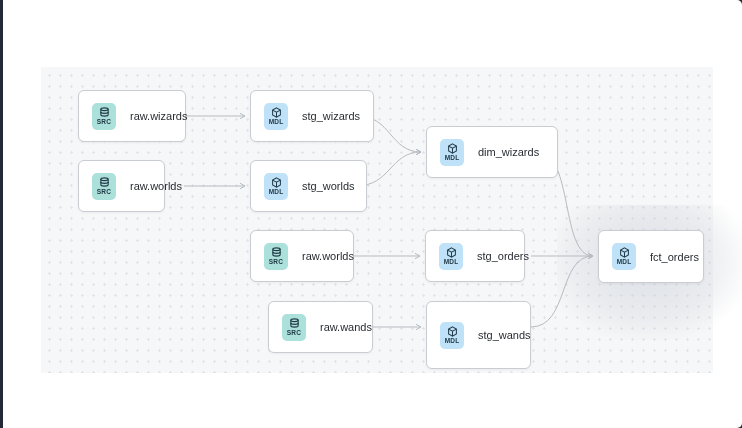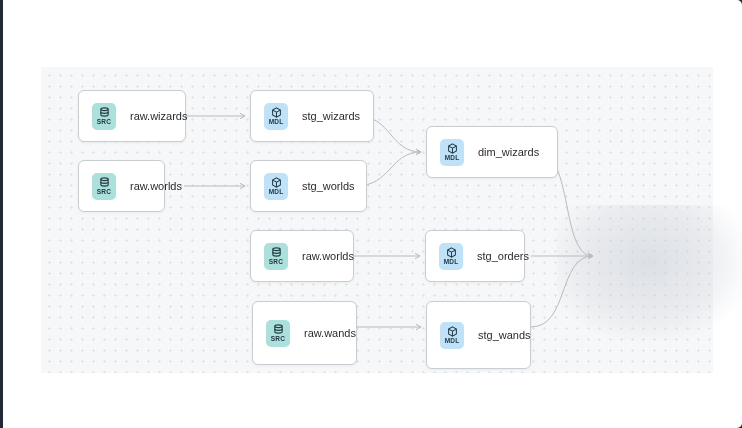--- a/index.html
+++ b/index.html
@@ -133,21 +133,21 @@
               <ellipse cx="12" cy="5" rx="8" ry="3"></ellipse>
               <path d="M4 5v6c0 1.7 3.6 3 8 3s8-1.3 8-3V5"></path>
               <path d="M4 11v6c0 1.7 3.6 3 8 3s8-1.3 8-3v-6"></path>
             </svg>
         </span>
         <span class="badge-label">SRC</span>
       </div>
       <span class="node-label">raw.worlds</span>
     </div>
 
-    <div class="node" style="left:211px;top:234px;width:105px;height:64px">
+    <div class="node" style="left:227px;top:234px;width:105px;height:52px">
       <div class="badge badge-src">
         <span>
           <svg width="11" height="11" viewBox="0 0 24 24" fill="none" stroke="#223a47" stroke-width="2.4">
               <ellipse cx="12" cy="5" rx="8" ry="3"></ellipse>
               <path d="M4 5v6c0 1.7 3.6 3 8 3s8-1.3 8-3V5"></path>
               <path d="M4 11v6c0 1.7 3.6 3 8 3s8-1.3 8-3v-6"></path>
             </svg>
         </span>
         <span class="badge-label">SRC</span>
       </div>
@@ -189,15 +189,28 @@
               <path d="M12 2l8.5 4.8v10.4L12 22l-8.5-4.8V6.8L12 2z"></path>
               <path d="M3.5 6.8L12 11.5l8.5-4.7"></path>
               <path d="M12 11.5V22"></path>
             </svg>
         </span>
         <span class="badge-label">MDL</span>
       </div>
       <span class="node-label">stg_wands</span>
     </div>
 
+    <div class="node" style="left:557px;top:163px;width:106px;height:53px">
+      <div class="badge badge-mdl">
+        <span>
+          <svg width="11" height="11" viewBox="0 0 24 24" fill="none" stroke="#223a47" stroke-width="2.2">
+              <path d="M12 2l8.5 4.8v10.4L12 22l-8.5-4.8V6.8L12 2z"></path>
+              <path d="M3.5 6.8L12 11.5l8.5-4.7"></path>
+              <path d="M12 11.5V22"></path>
+            </svg>
+        </span>
+        <span class="badge-label">MDL</span>
+      </div>
+      <span class="node-label">fct_orders</span>
+    </div>
 
   </div>
 </div>
 
 </body></html>

